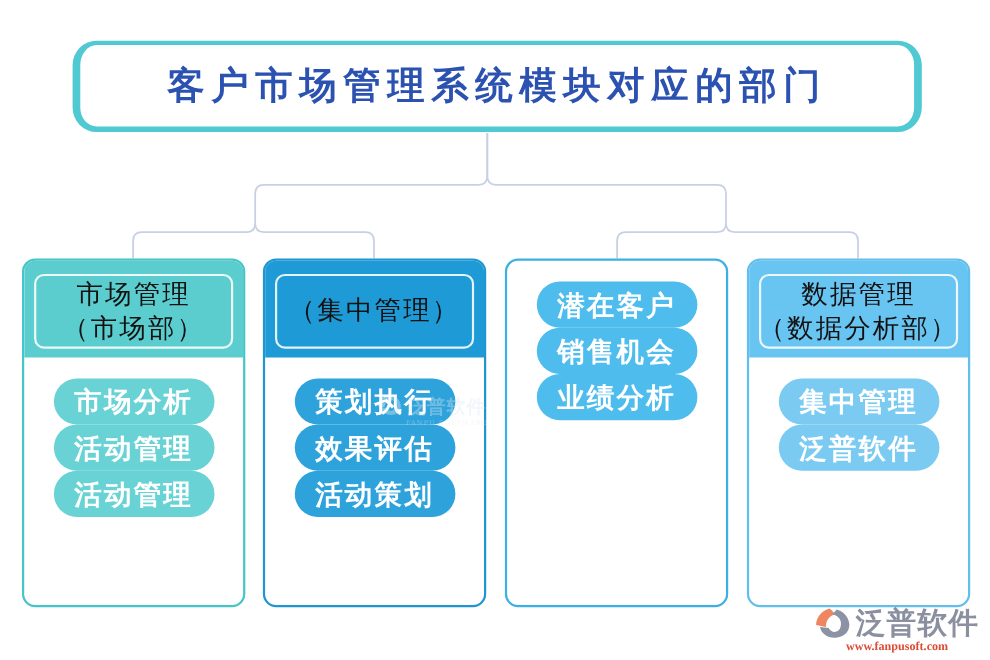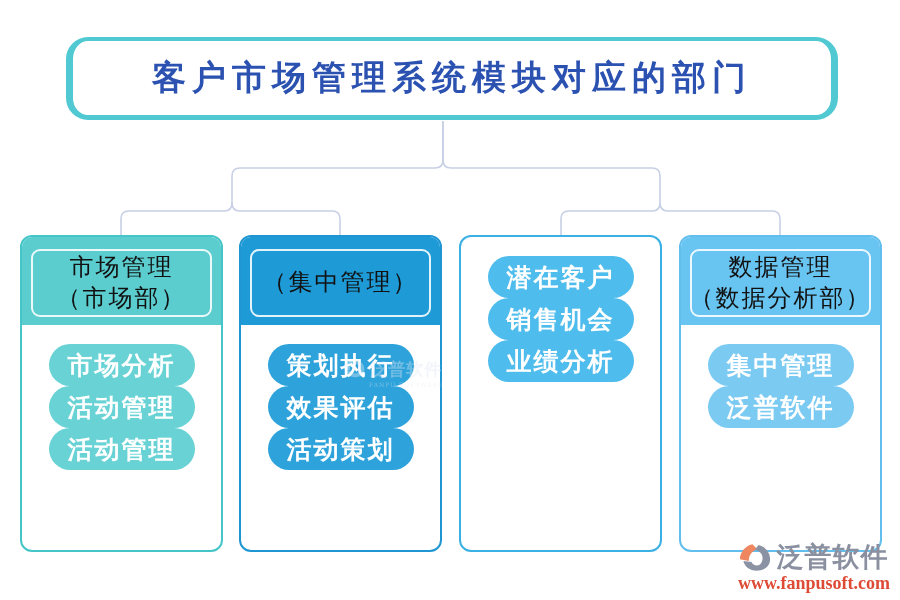--- a/index.html
+++ b/index.html
@@ -68,21 +68,21 @@
   .brand-mark{
     position:absolute;right:10px;bottom:6px;
     display:flex;flex-direction:column;align-items:center;
   }
   .brand-row{display:flex;align-items:center;gap:5px;}
   .brand-name{
     font-size:27px;font-weight:bold;letter-spacing:1px;
     color:var(--brand-color);
   }
   .brand-url{
-    font-size:18px;font-weight:bold;margin-top:-2px;
+    font-size:11px;font-weight:bold;margin-top:-2px;
     color:var(--url-color);
     font-family:"Liberation Serif","DejaVu Serif",serif;
   }
   .faint-mark{
     position:absolute;left:343px;top:358px;
     opacity:0.38;
     display:flex;align-items:flex-start;gap:4px;
     pointer-events:none;
   }
   .faint-texts{display:flex;flex-direction:column;align-items:center;}

